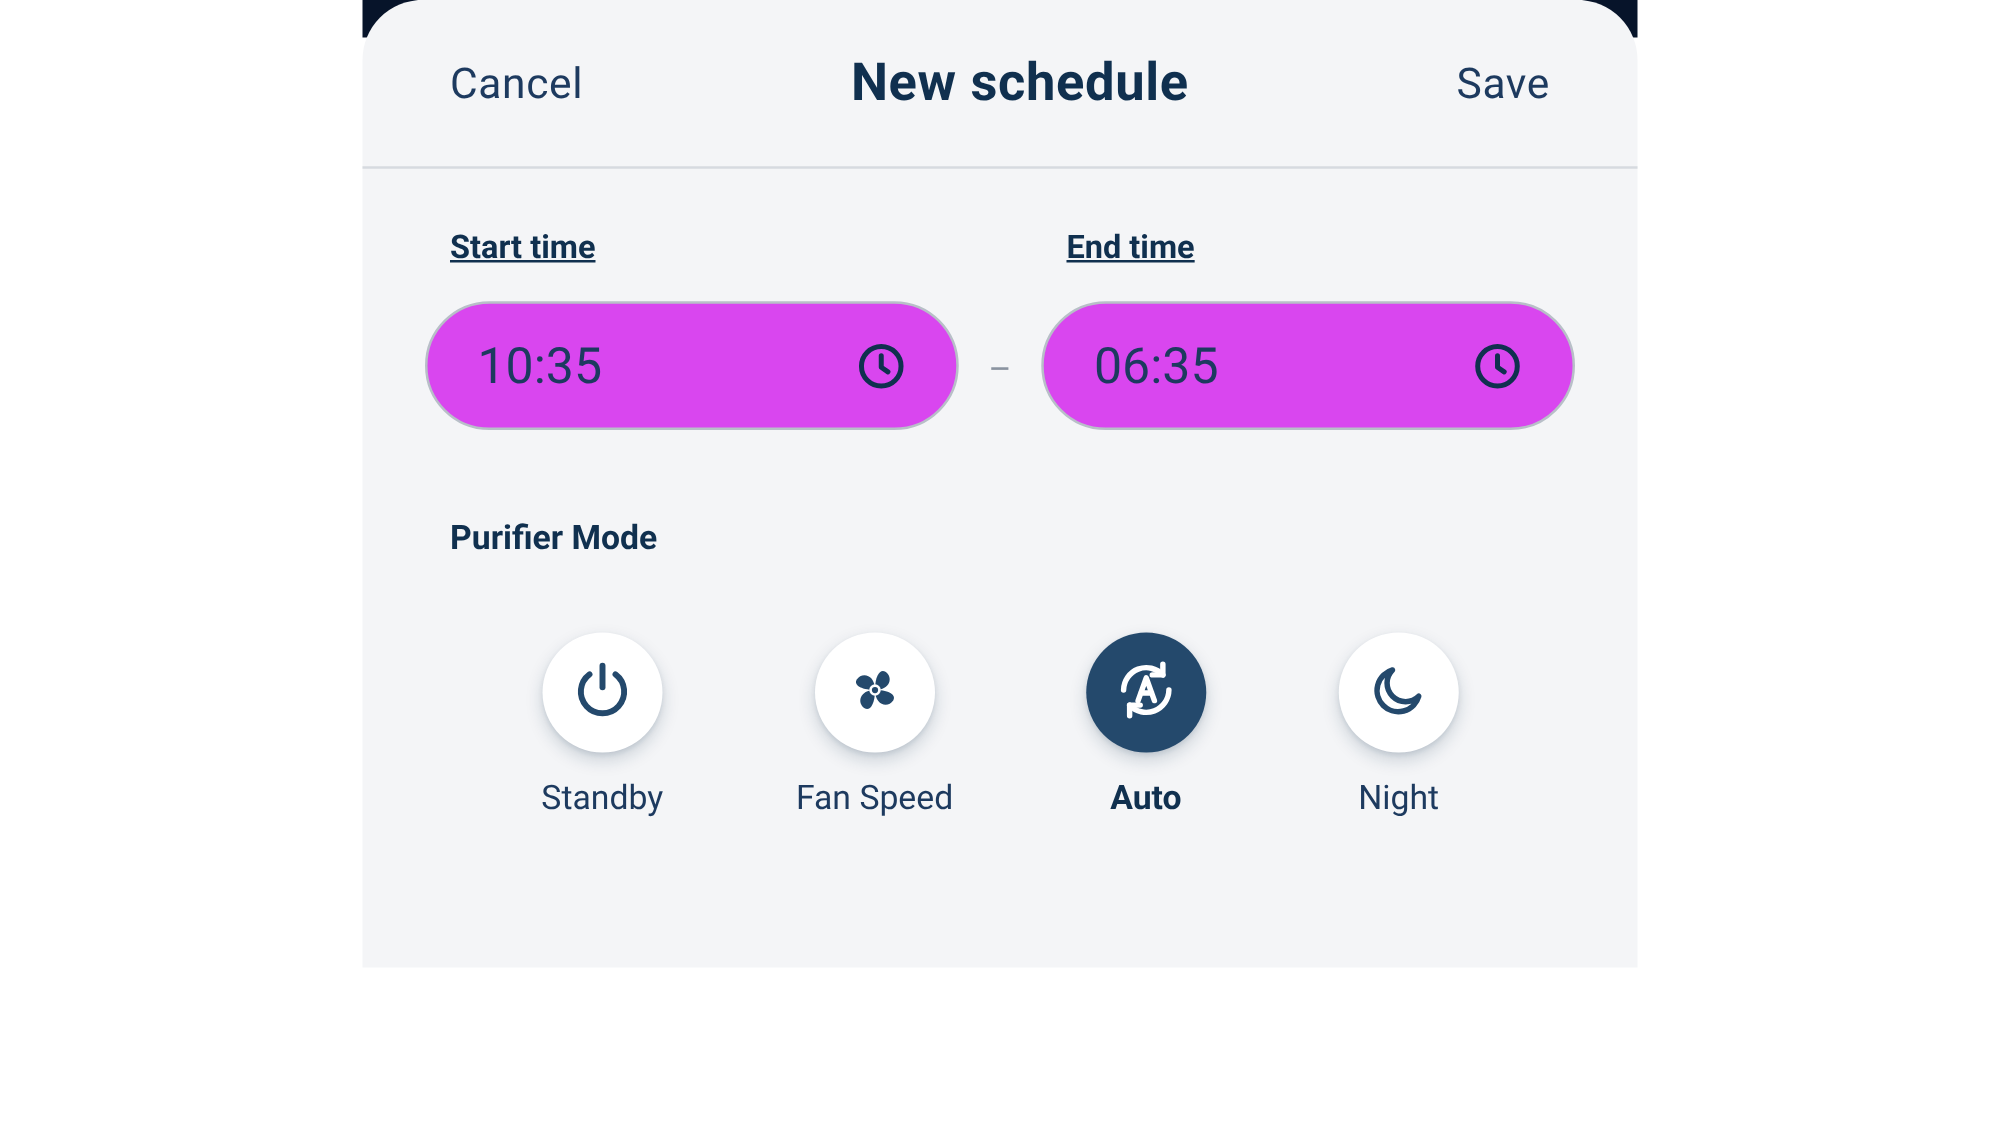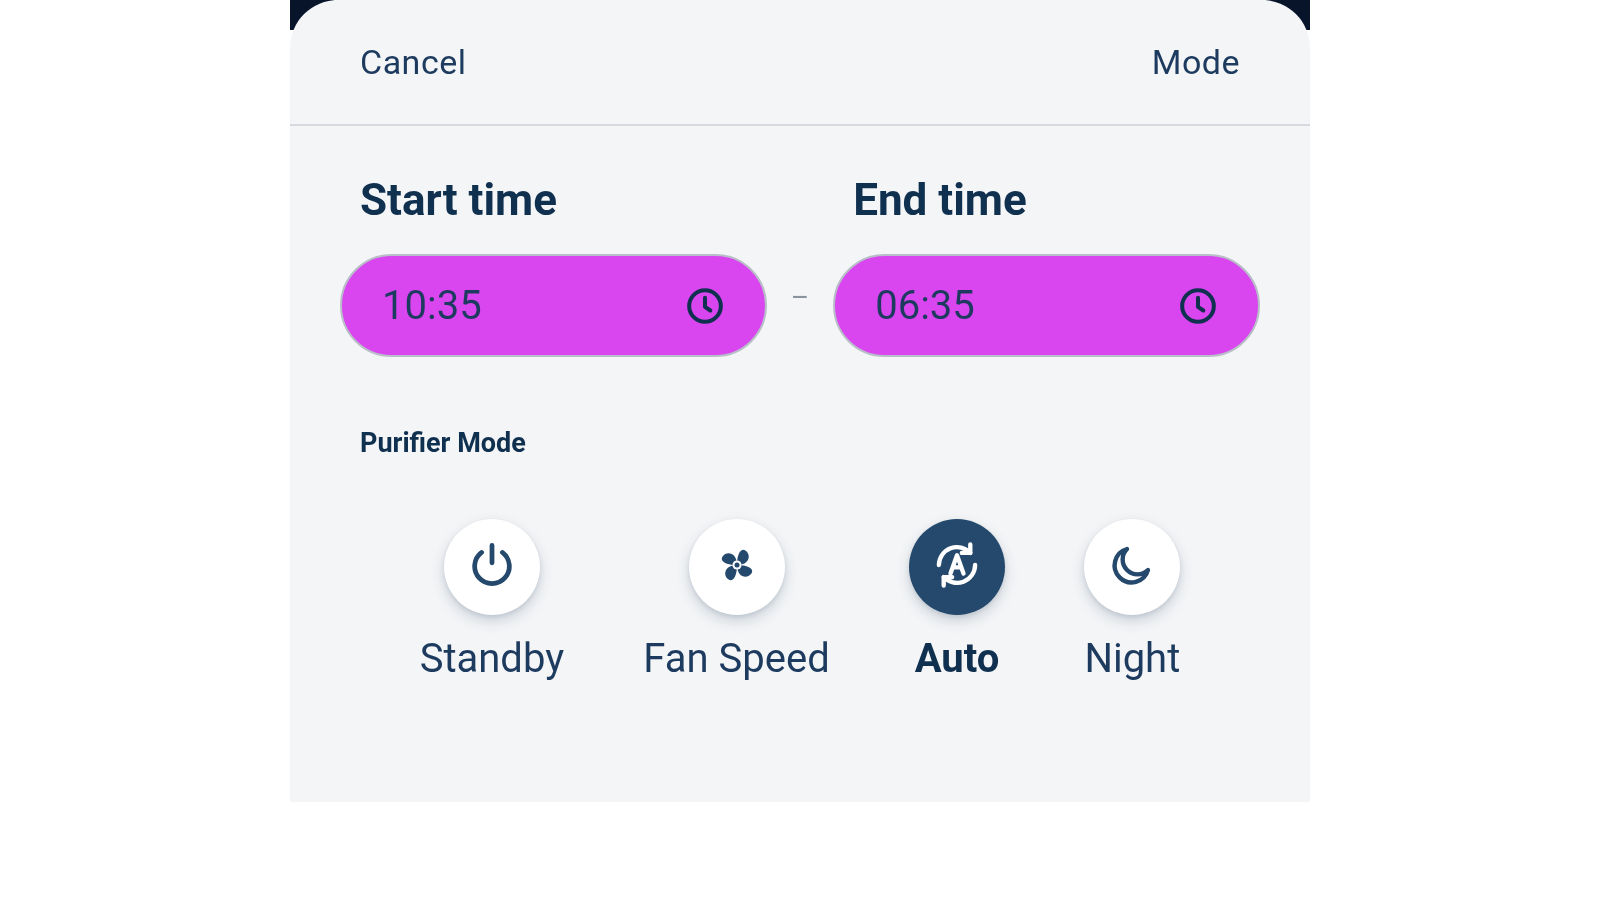--- a/index.html
+++ b/index.html
@@ -60,25 +60,26 @@
     padding: 0 50px;
   }
   .time-row {
     display: flex;
     align-items: center;
     gap: 20px;
     margin-top: 48px;
   }
   .time-col { flex: 1; }
   .time-label {
-    font-size: 44px;
+    font-size: 26px;
     font-weight: 700;
     color: #10304f;
     margin-left: 20px;
     margin-bottom: 28px;
+    text-decoration: underline;
   }
   .time-pill {
     display: flex;
     align-items: center;
     justify-content: space-between;
     border: 2px solid #b8bfc8;
     border-radius: 999px;
     padding: 26px 40px;
     cursor: pointer;
     background: #d946ef;
@@ -124,40 +125,41 @@
     background: #ffffff;
     box-shadow: 0 6px 14px rgba(16,48,79,0.18), 0 2px 4px rgba(16,48,79,0.10);
     display: flex;
     align-items: center;
     justify-content: center;
   }
   .mode-btn.active {
     background: #24496c;
   }
   .mode-text {
-    font-size: 40px;
+    font-size: 27px;
     color: #1d3a5f;
     font-weight: 400;
   }
   .mode-text.active {
     font-weight: 700;
     color: #10304f;
   }
 </style>
 </head>
 <body>
 
 <div class="phone-frame">
   <div class="corner-l"></div>
   <div class="corner-r"></div>
   <div class="sheet">
 
     <div class="header">
       <div class="header-btn">Cancel</div>
-      <div class="header-btn">Mode</div>
+      <div class="header-title">New schedule</div>
+      <div class="header-btn">Save</div>
     </div>
 
     <div class="section">
 
       <div class="time-row">
 
         <div class="time-col">
           <div class="time-label">Start time</div>
           <div class="time-pill">
             <span class="time-value">10:35</span>

